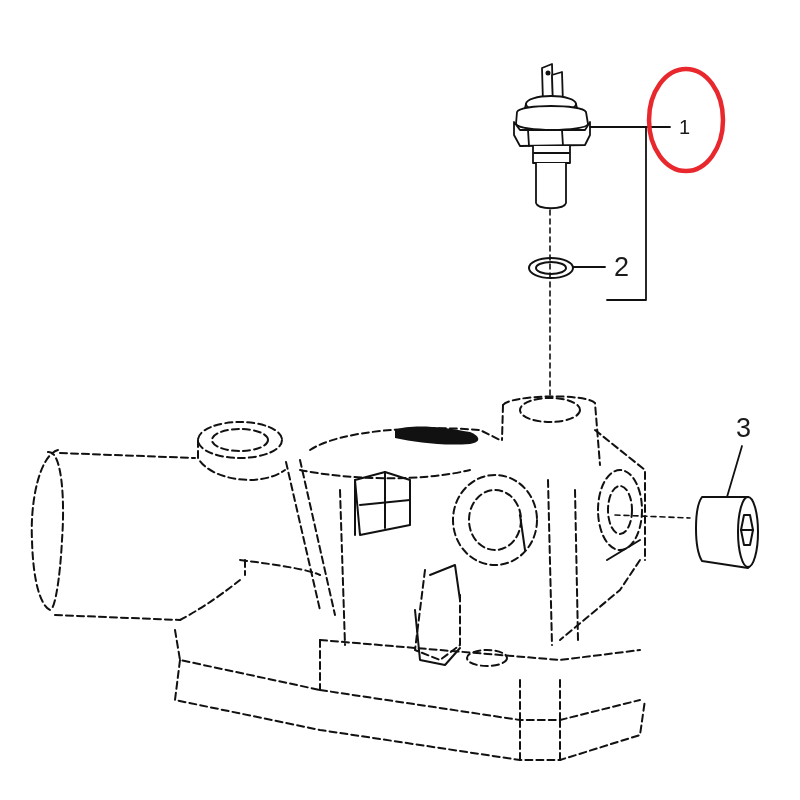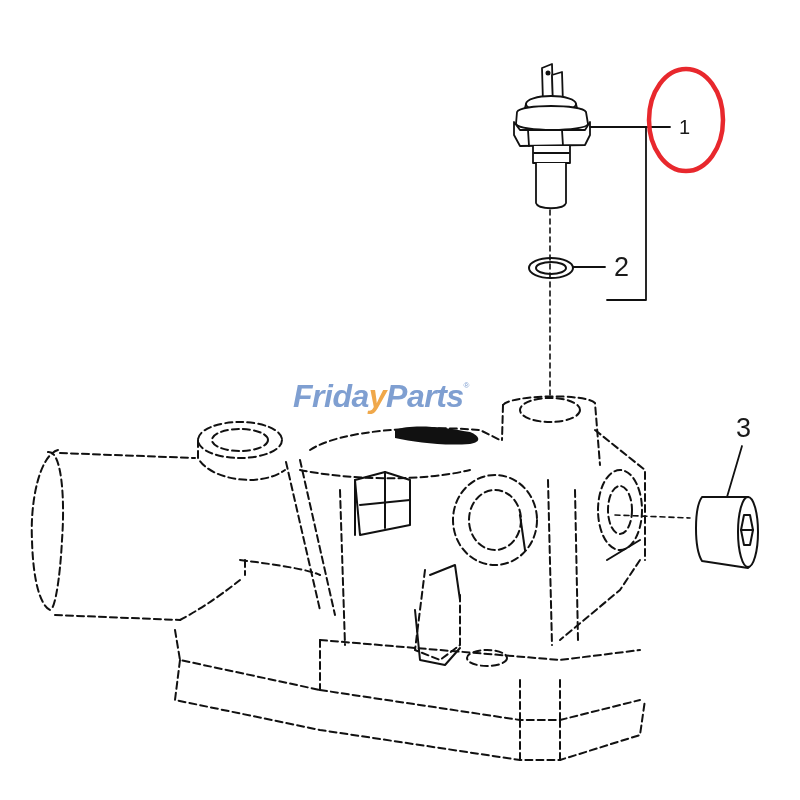--- a/index.html
+++ b/index.html
@@ -144,16 +144,13 @@
       <line x1="742" y1="446" x2="727" y2="497"></line>
     </g>
 
     <ellipse cx="686" cy="120" rx="37" ry="51" stroke="#e8282d" stroke-width="4.5" fill="none"></ellipse>
   </svg>
 
   <span id="callout-1" class="callout">1</span>
   <span id="callout-2" class="callout">2</span>
   <span id="callout-3" class="callout">3</span>
 
-  <div id="watermark">
-    <span>Frida</span><span class="swoosh">y</span><span>Parts</span><sup>®</sup>
-  </div>
 </div>
 
 </body></html>

